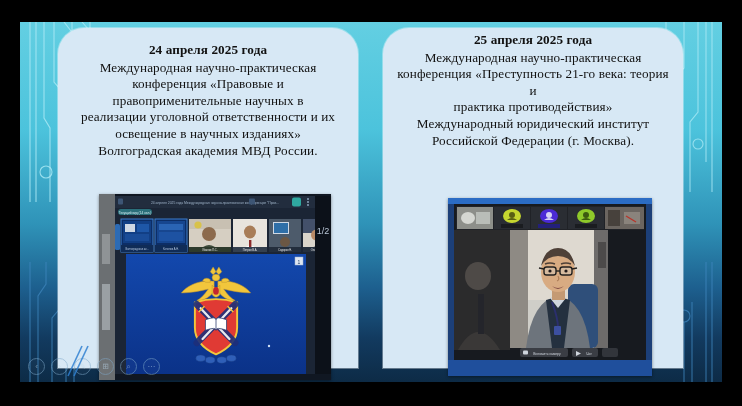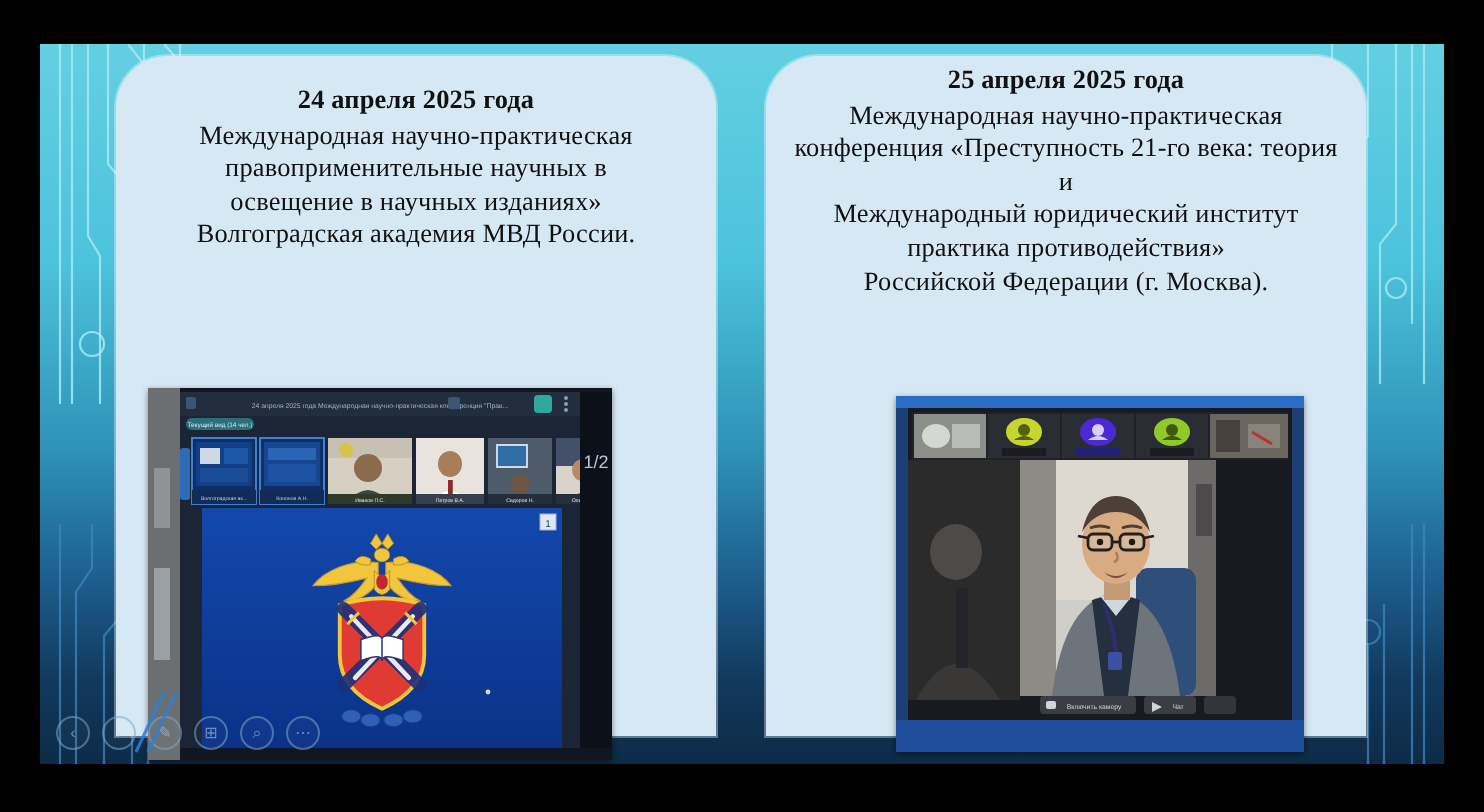--- a/index.html
+++ b/index.html
@@ -41,21 +41,21 @@
   .panel-text .hdr{font-weight:bold;display:block;margin-bottom:1px;}
   .panel-text .body{display:block;}
 
   
   .photo{
     position:absolute;
     background:#0a0a0a;
     box-shadow:0 1px 3px rgba(0,0,0,.45);
     overflow:hidden;
   }
-  #photo-left{left:54px;top:172px;width:232px;height:186px;}
+  #photo-left{left:79px;top:172px;width:232px;height:186px;}
   #photo-right{left:428px;top:176px;width:204px;height:178px;}
 
   .photo svg{display:block;width:100%;height:100%;}
 
   
   #toolbar{
     position:absolute;left:8px;bottom:7px;
     display:flex;align-items:center;gap:6px;
     opacity:.55;
   }
@@ -130,33 +130,35 @@
           <circle cx="664" cy="54" r="6"></circle>
           <circle cx="64" cy="80" r="4"></circle>
         </g>
       </svg>
     </div>
 
     <div class="panel" id="panel-left">
       <div class="panel-text">
         <span class="hdr">24 апреля 2025 года</span>
         <span class="body">Международная научно-практическая</span>
+        <span class="body">конференция «Правовые и</span>
         <span class="body">правоприменительные научных в</span>
+        <span class="body">реализации уголовной ответственности и их</span>
         <span class="body">освещение в научных изданиях»</span>
         <span class="body">Волгоградская академия МВД России.</span>
       </div>
     </div>
 
     <div class="panel" id="panel-right">
       <div class="panel-text">
         <span class="hdr">25 апреля 2025 года</span>
         <span class="body">Международная научно-практическая</span>
         <span class="body">конференция «Преступность 21-го века: теория и</span>
+        <span class="body">практика противодействия»</span>
         <span class="body">Международный юридический институт</span>
-        <span class="body">практика противодействия»</span>
         <span class="body">Российской Федерации (г. Москва).</span>
       </div>
     </div>
 
     <div class="photo" id="photo-left">
       <svg viewBox="0 0 232 186" preserveAspectRatio="none">
 
         <rect x="0" y="0" width="232" height="186" fill="#101722"></rect>
 
         <rect x="0" y="0" width="16" height="186" fill="#6b6f72"></rect>

